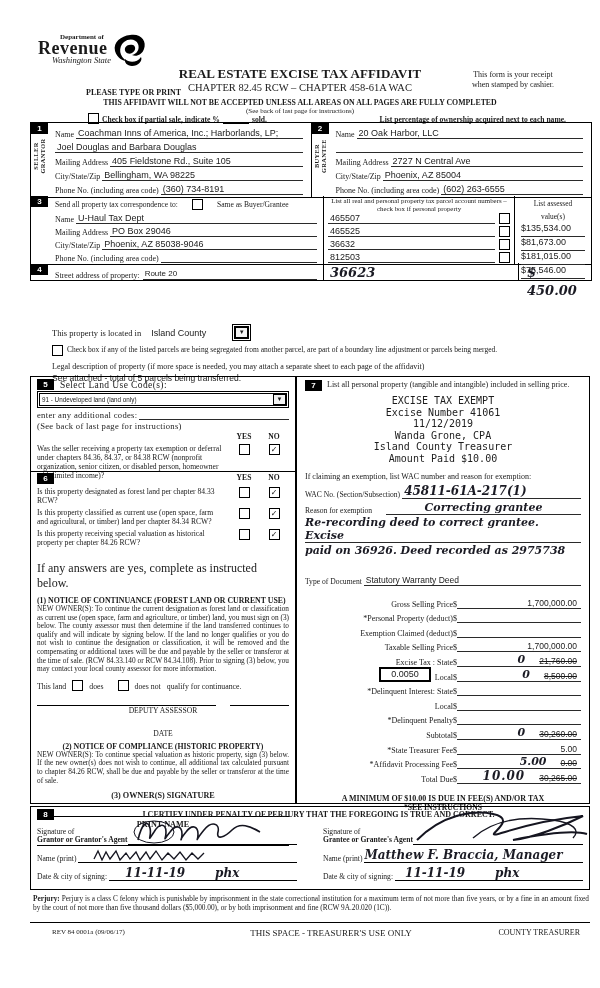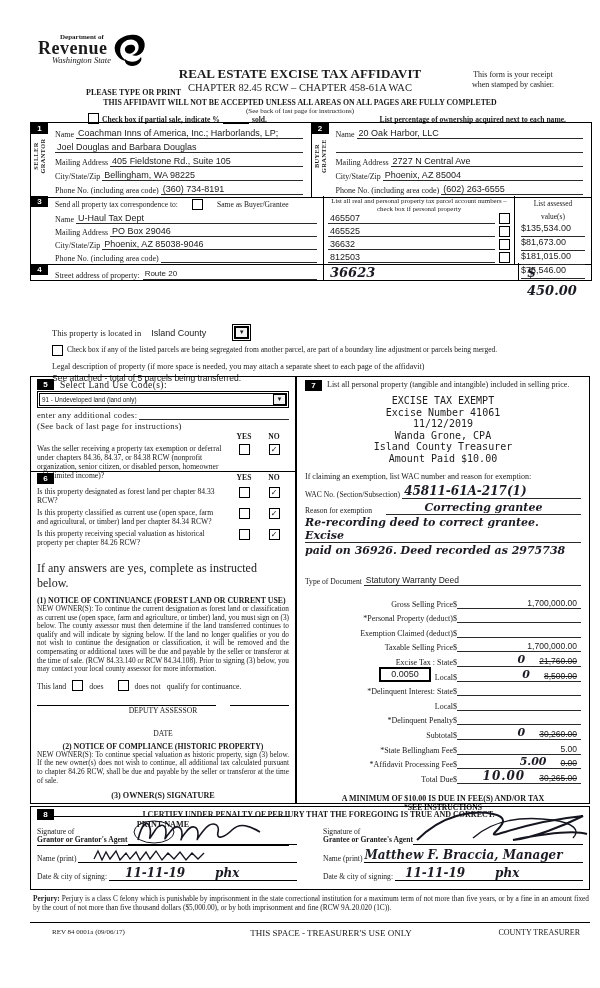--- a/index.html
+++ b/index.html
@@ -410,21 +410,21 @@
         </div>
       <div class="mrow">
           <span class="mlabel">Subtotal</span>
           <span>$</span>
           <span class="mline">
             <span class="hand" style="font-size:11px;">0</span>
             <span class="struck">30,260.00</span>
           </span>
         </div>
       <div class="mrow">
-          <span class="mlabel">*State Bellingham Fee</span>
+          <span class="mlabel">*State Treasurer Fee</span>
           <span>$</span>
           <span class="mline">
             <span>5.00</span>
           </span>
         </div>
       <div class="mrow">
           <span class="mlabel">*Affidavit Processing Fee</span>
           <span>$</span>
           <span class="mline">
             <span class="hand" style="font-size:11px;">5.00</span>

